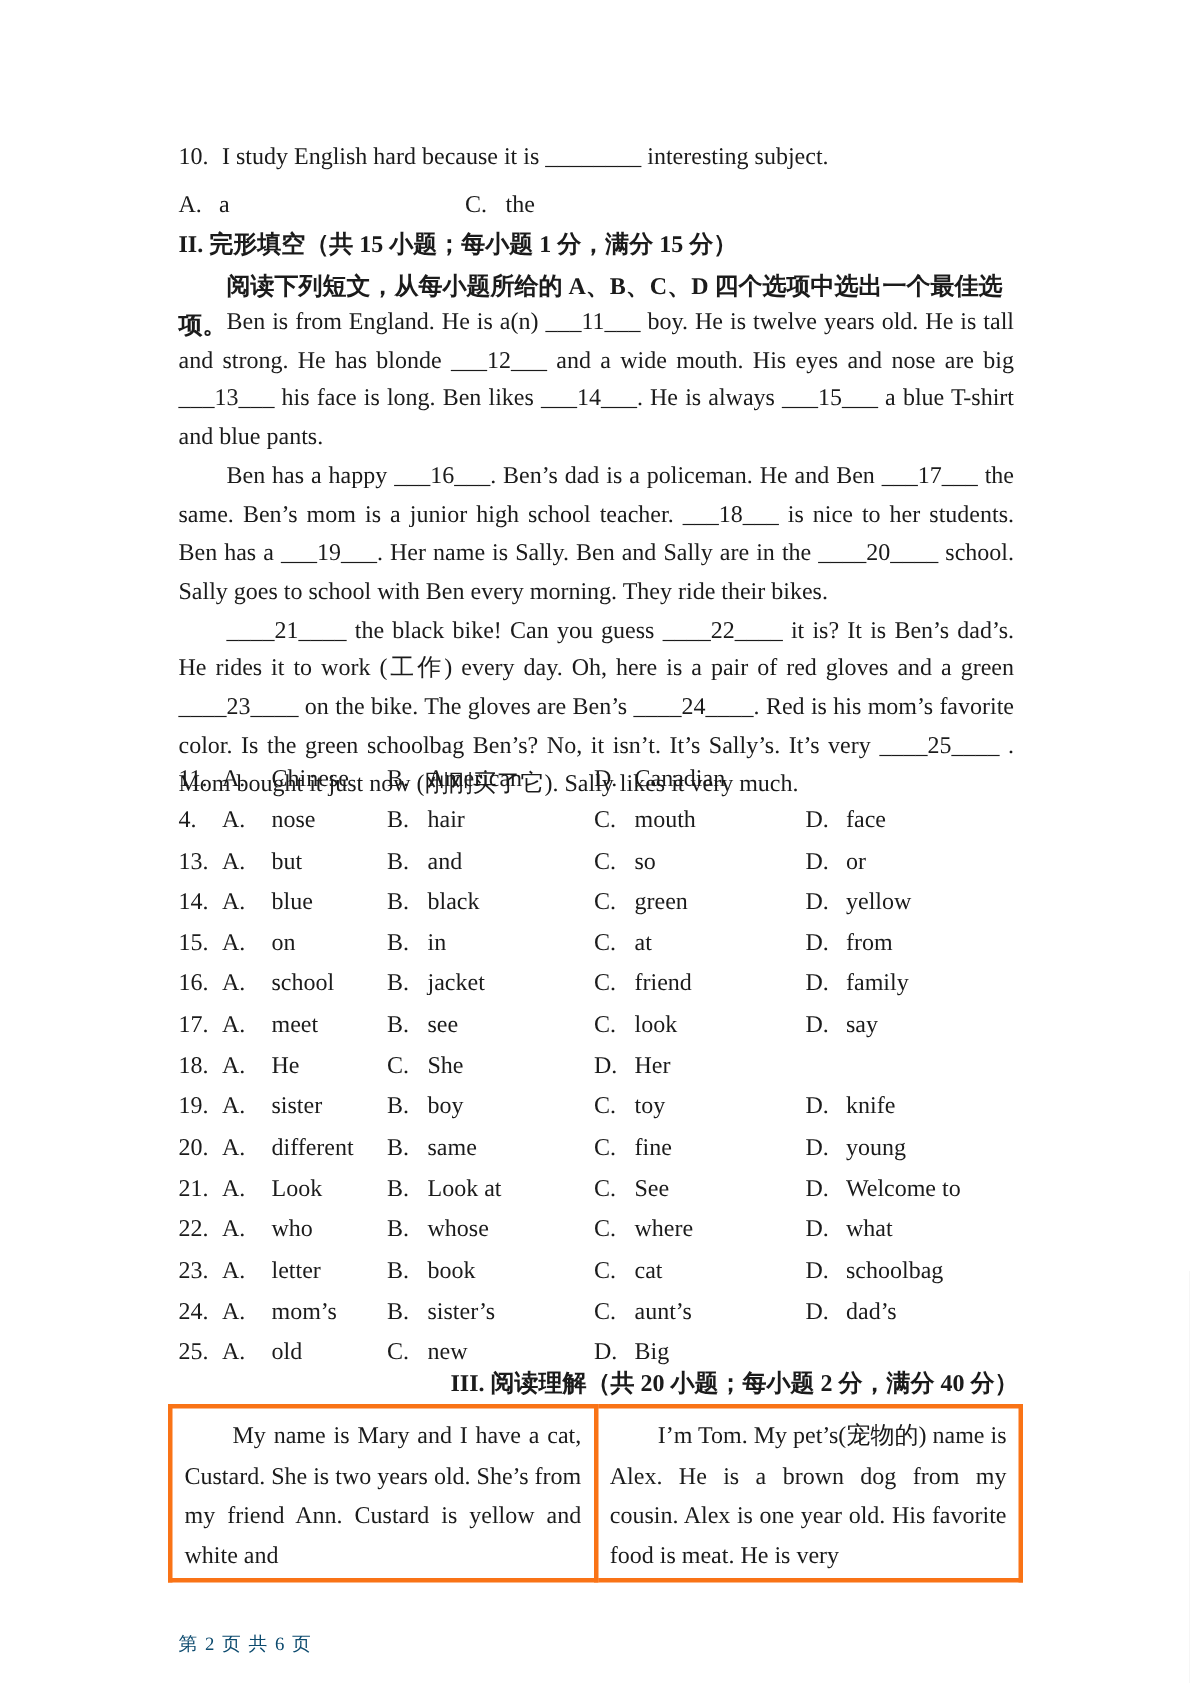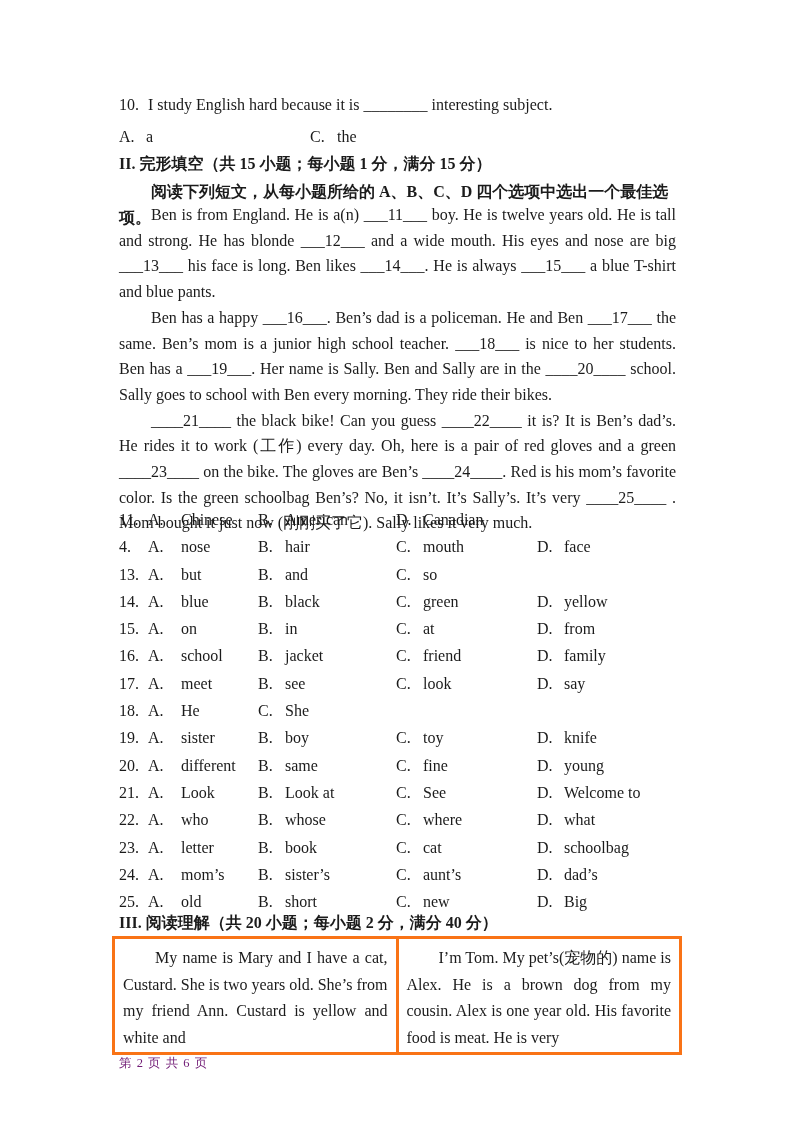--- a/index.html
+++ b/index.html
@@ -32,36 +32,36 @@
   
   .passage { left: 119px; top: 202px; width: 557px; line-height: 25.7px; text-align: justify; }
   .passage p { margin: 0; text-indent: 32px; }
 
   
   .cloze-options { left: 119px; top: 506px; width: 562px; }
   .opt-row { display: grid; grid-template-columns: 139px 138px 141px 1fr; line-height: 27.3px; height: 27.3px; }
   .opt-row .c0 .letter { min-width: 33px; }
 
   
-  .sec3-title { left: 119px; top: 910px; width: 560px; line-height: 26px; font-weight: bold; }
+  .sec3-title { left: 119px; top: 910px; width: 560px; line-height: 26px; font-weight: bold; text-align: right; }
 
   
   .reading-table { left: 112px; top: 936px; width: 570px; border-collapse: collapse; table-layout: fixed; }
   .reading-table td {
     border: 3px solid #f97316;
     width: 50%;
     padding: 6px 8px 1px 8px;
     line-height: 26.5px;
     vertical-align: top;
     text-align: justify;
   }
   .reading-table p { margin: 0; text-indent: 32px; }
 
   
-  .page-footer { left: 119px; top: 1055px; font-size: 12.5px; line-height: 16px; color: #701a75; letter-spacing: 1px; }
+  .page-footer { left: 119px; top: 1088px; font-size: 12.5px; line-height: 16px; color: #0c4a6e; letter-spacing: 1px; }
 </style>
 </head>
 <body>
 
 <div class="page">
 
   <div class="abs q10-line"><span class="qnum">10.</span><span>I study English hard because it is ________ interesting subject.</span></div>
 
   <div class="abs q10-options">
     <span class="opt-a"><span class="letter">A.</span><span>a</span></span>
@@ -90,20 +90,21 @@
     <span class="c0"><span class="qnum">4.</span><span class="letter">A.</span><span class="word">nose</span></span>
     <span class="c1"><span class="letter">B.</span><span class="word">hair</span></span>
     <span class="c2"><span class="letter">C.</span><span class="word">mouth</span></span>
     <span class="c3"><span class="letter">D.</span><span class="word">face</span></span>
   </div>
 
   <div class="opt-row">
     <span class="c0"><span class="qnum">13.</span><span class="letter">A.</span><span class="word">but</span></span>
     <span class="c1"><span class="letter">B.</span><span class="word">and</span></span>
     <span class="c2"><span class="letter">C.</span><span class="word">so</span></span>
+    <span class="c3"><span class="letter">D.</span><span class="word">or</span></span>
   </div>
 
   <div class="opt-row">
     <span class="c0"><span class="qnum">14.</span><span class="letter">A.</span><span class="word">blue</span></span>
     <span class="c1"><span class="letter">B.</span><span class="word">black</span></span>
     <span class="c2"><span class="letter">C.</span><span class="word">green</span></span>
     <span class="c3"><span class="letter">D.</span><span class="word">yellow</span></span>
   </div>
 
   <div class="opt-row">
@@ -123,20 +124,21 @@
   <div class="opt-row">
     <span class="c0"><span class="qnum">17.</span><span class="letter">A.</span><span class="word">meet</span></span>
     <span class="c1"><span class="letter">B.</span><span class="word">see</span></span>
     <span class="c2"><span class="letter">C.</span><span class="word">look</span></span>
     <span class="c3"><span class="letter">D.</span><span class="word">say</span></span>
   </div>
 
   <div class="opt-row">
     <span class="c0"><span class="qnum">18.</span><span class="letter">A.</span><span class="word">He</span></span>
     <span class="c2"><span class="letter">C.</span><span class="word">She</span></span>
+    <span class="c3"><span class="letter">D.</span><span class="word">Her</span></span>
   </div>
 
   <div class="opt-row">
     <span class="c0"><span class="qnum">19.</span><span class="letter">A.</span><span class="word">sister</span></span>
     <span class="c1"><span class="letter">B.</span><span class="word">boy</span></span>
     <span class="c2"><span class="letter">C.</span><span class="word">toy</span></span>
     <span class="c3"><span class="letter">D.</span><span class="word">knife</span></span>
   </div>
 
   <div class="opt-row">
@@ -169,21 +171,20 @@
 
   <div class="opt-row">
     <span class="c0"><span class="qnum">24.</span><span class="letter">A.</span><span class="word">mom’s</span></span>
     <span class="c1"><span class="letter">B.</span><span class="word">sister’s</span></span>
     <span class="c2"><span class="letter">C.</span><span class="word">aunt’s</span></span>
     <span class="c3"><span class="letter">D.</span><span class="word">dad’s</span></span>
   </div>
 
   <div class="opt-row">
     <span class="c0"><span class="qnum">25.</span><span class="letter">A.</span><span class="word">old</span></span>
-    <span class="c1"><span class="letter">B.</span><span class="word">short</span></span>
     <span class="c2"><span class="letter">C.</span><span class="word">new</span></span>
     <span class="c3"><span class="letter">D.</span><span class="word">Big</span></span>
   </div>
 </div>
 
   <div class="abs sec3-title">III. 阅读理解（共 20 小题；每小题 2 分，满分 40 分）</div>
 
   <table class="abs reading-table">
     <tbody>
         <tr>

